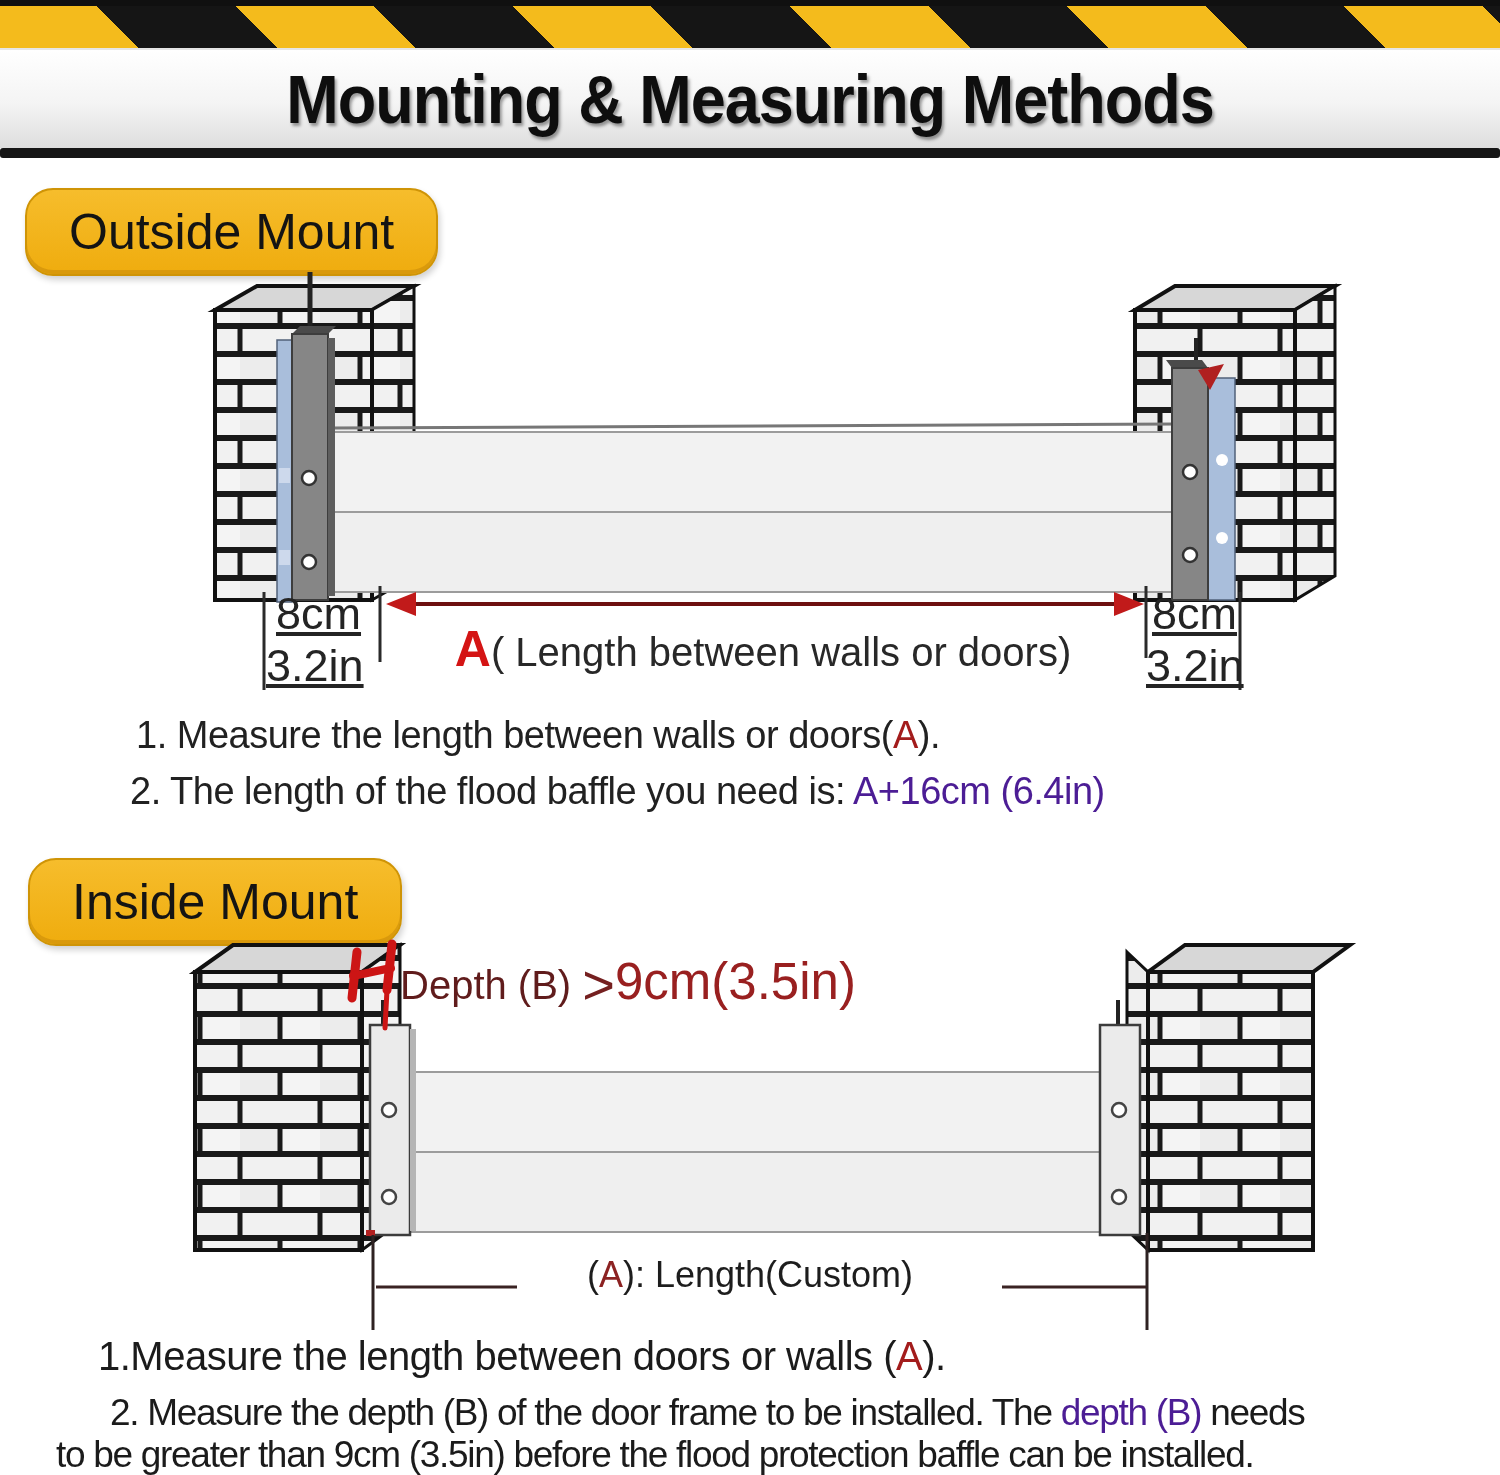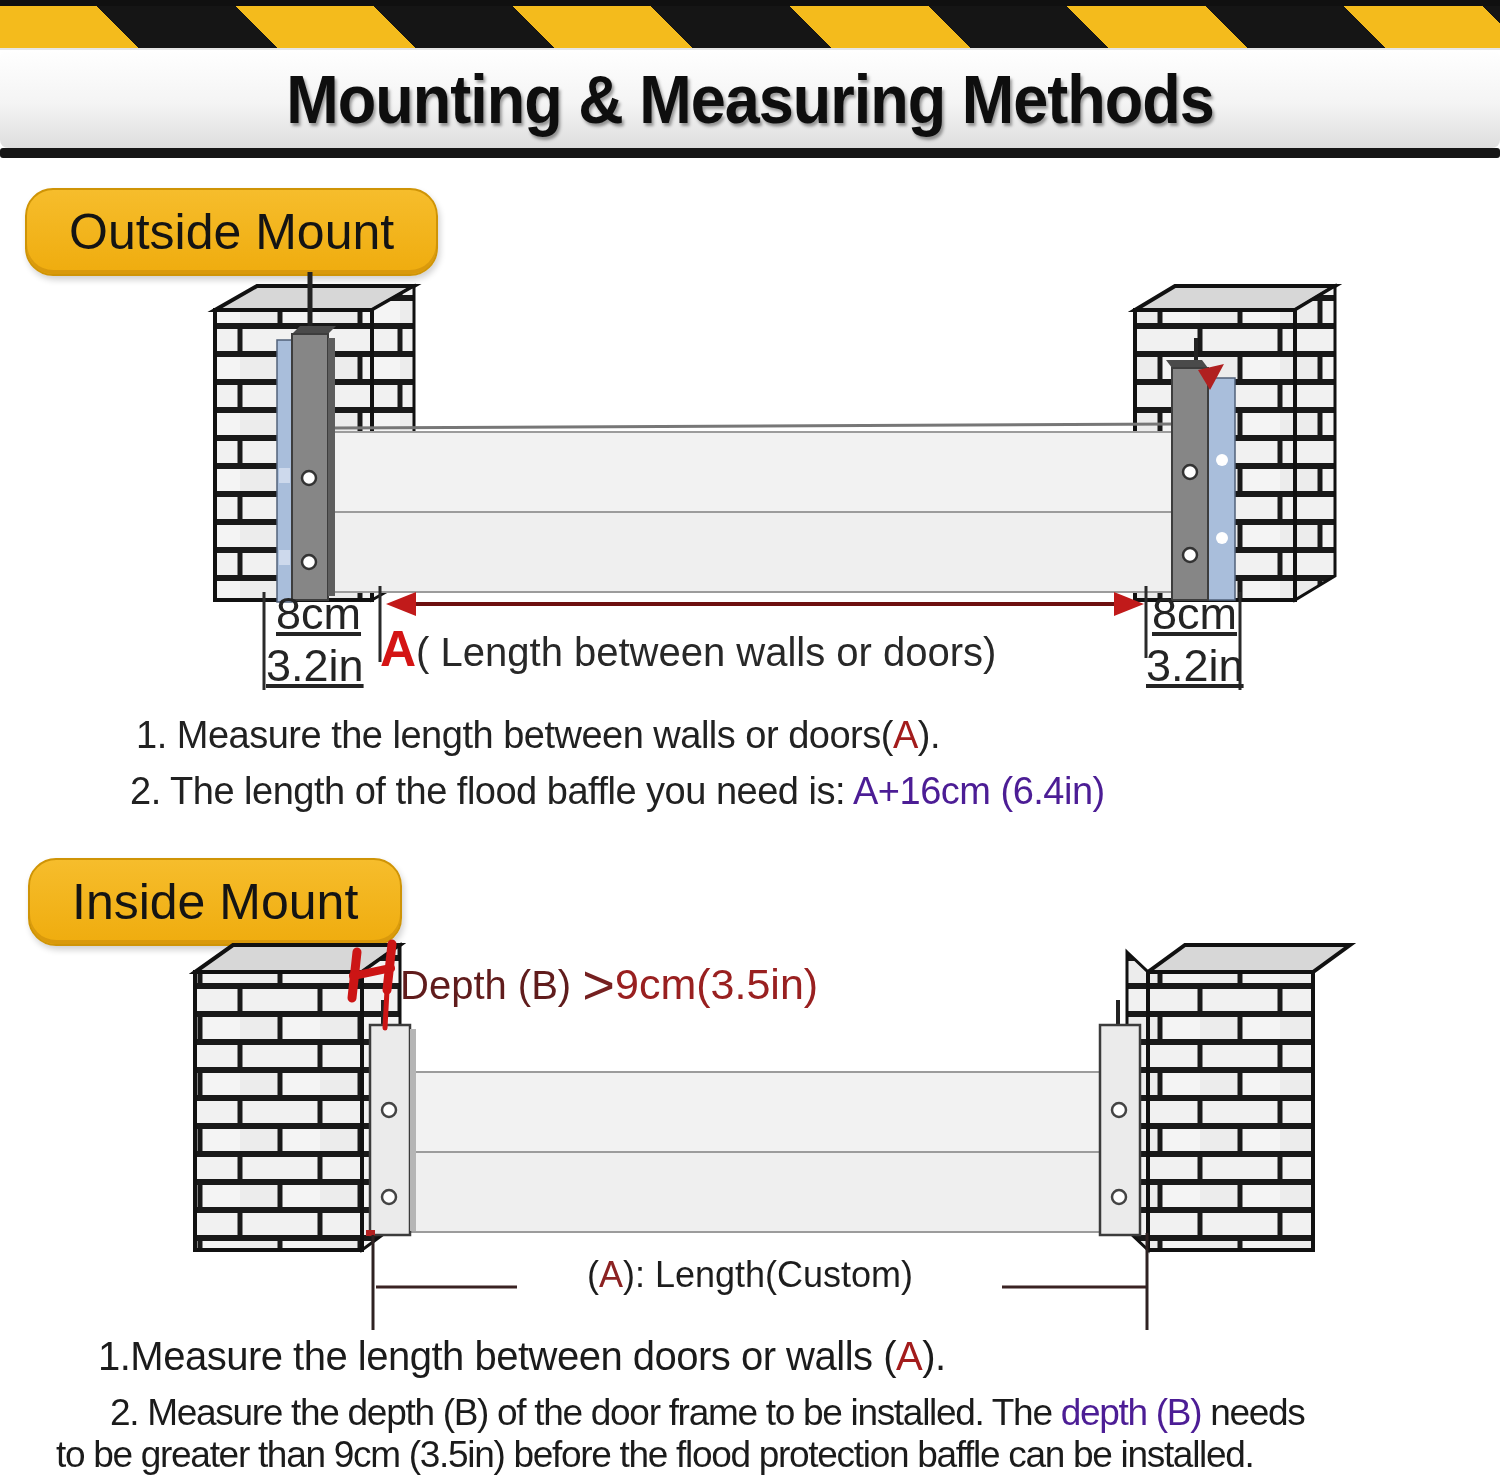--- a/index.html
+++ b/index.html
@@ -10,21 +10,21 @@
   
   .top-black-bar{position:absolute;left:0;top:0;width:1500px;height:6px;background:#101010;}
   .hazard-band{
     position:absolute;left:0;top:6px;width:1500px;height:42px;
     background:repeating-linear-gradient(45deg,#f4bb1c 0 98px,#151515 98px 196px);
     border-bottom:2px solid #e6e6e6;
   }
   .title-band{
     position:absolute;left:0;top:50px;width:1500px;height:98px;
     background:linear-gradient(180deg,#ffffff 0%,#f4f4f4 55%,#dedede 100%);
-    display:flex;align-items:center;justify-content:center;border-radius:8px;
+    display:flex;align-items:center;justify-content:center;
   }
   .main-title{
     font-size:63px;font-weight:700;letter-spacing:-1px;color:#0e0e0e;
     text-shadow:2px 3px 3px rgba(0,0,0,0.38);transform:scaleY(1.08);
   }
   .black-divider{position:absolute;left:0;top:148px;width:1500px;height:10px;background:#161616;border-radius:3px;}
   
   .badge{
     position:absolute;background:linear-gradient(180deg,#f6bd2c 0%,#efac0e 100%);
     border:2px solid #cf9406;border-radius:28px;color:#141414;
@@ -35,34 +35,34 @@
   .badge-outside{left:25px;top:188px;}
   .badge-inside{left:28px;top:858px;}
   
   .diagram{position:absolute;left:0;width:1500px;}
   .diagram svg{display:block;}
   #diagram-outside{top:270px;height:440px;}
   #diagram-inside{top:930px;height:405px;}
   
   .mlabel{position:absolute;font-size:45px;color:#242424;white-space:nowrap;text-decoration:underline;}
   .a-line-label{
-    position:absolute;left:380px;top:620px;width:766px;
+    position:absolute;left:380px;top:620px;width:766px;text-align:center;
     font-size:40px;color:#282828;white-space:nowrap;
   }
   .a-red{font-size:50px;font-weight:700;color:#d41414;}
   .maroon{color:#4c1d95;}
   .red-a{color:#a31c1c;}
   
   .instr{position:absolute;font-size:38px;letter-spacing:-0.5px;color:#212121;white-space:nowrap;}
   .instr-bottom{font-size:37px;letter-spacing:-1.3px;color:#1b1b1b;}
   
   .depth-label{position:absolute;left:400px;top:952px;white-space:nowrap;}
   .depth-pre{font-size:40px;color:#601c1c;}
   .depth-gt{font-size:56px;font-weight:400;color:#752020;vertical-align:-5px;}
-  .depth-val{font-size:43px;color:#992020;}
+  .depth-val{font-size:51px;color:#992020;}
   
   .inside-length-label{
     position:absolute;left:0;top:1254px;width:1500px;text-align:center;
     font-size:36px;color:#1d1d1d;white-space:nowrap;
   }
   .inside-length-label .a{color:#8c2222;}
 </style>
 </head>
 <body>
 

